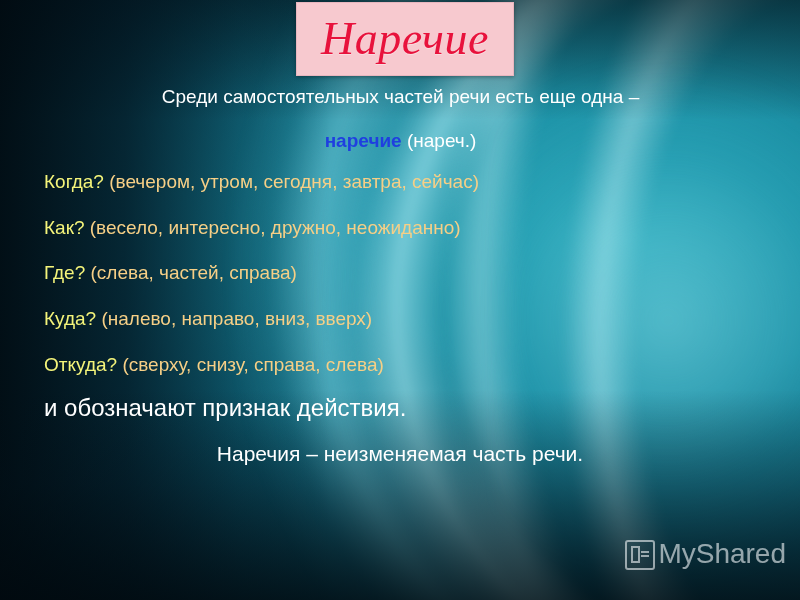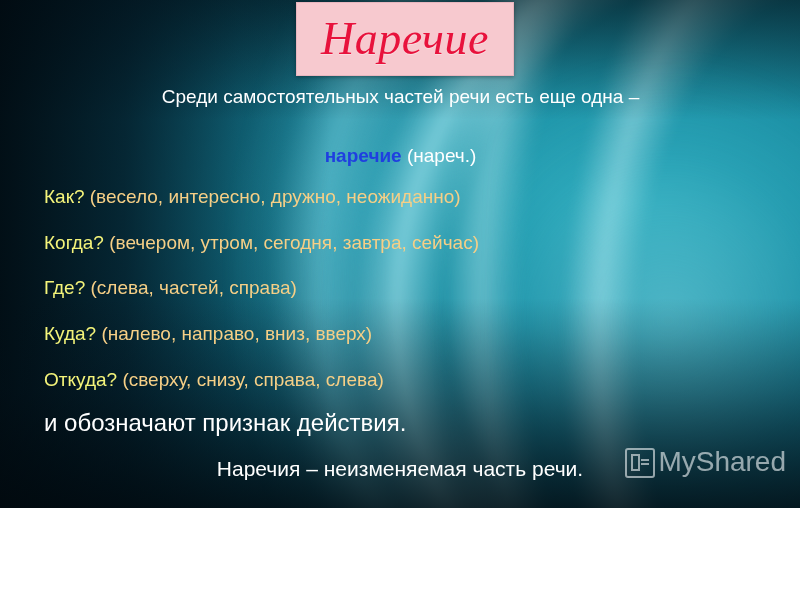--- a/index.html
+++ b/index.html
@@ -8,21 +8,21 @@
   }
   body {
     width: 800px;
     height: 600px;
     font-family: "Liberation Sans", sans-serif;
     overflow: hidden;
   }
   #slide {
     position: relative;
     width: 800px;
-    height: 508px;
+    height: 600px;
     background: #02121c;
     overflow: hidden;
   }
   
   .bg-base {
     position: absolute;
     inset: 0;
     background:
       radial-gradient(140% 120% at 78% 40%, #2aa7b8 0%, #1b8fa4 22%, #0e5d72 45%, #07384a 66%, #021a26 85%, #010d14 100%);
   }
@@ -112,21 +112,21 @@
   .line {
     font-size: 19px;
     color: #ffffff;
     line-height: 1.34;
     padding: 0 44px;
     white-space: nowrap;
   }
   .line.center { text-align: center; padding-left: 45px; }
 
   .p1 { margin-top: 4px; }
-  .p2 { margin-top: 34px; }
+  .p2 { margin-top: 19px; }
   .p3 { margin-top: 22px; }
   .p3b { margin-top: 2px; }
 
   .hl-blue {
     color: #1f3fe0;
     font-weight: bold;
   }
   .hl-blue2 {
     color: #2b4dea;
     font-weight: bold;
@@ -229,26 +229,26 @@
 
     <div class="line center p1">Среди самостоятельных частей речи есть еще одна –</div>
 
     <div class="line center p2">
       <span class="hl-blue">наречие</span><span> (нареч.)</span>
     </div>
 
 
     <div class="q-list">
       <div class="q-item">
+        <span class="q-word">Когда?</span>
+        <span class="q-examples ex-warm">(вечером, утром, сегодня, завтра, сейчас)</span>
+      </div>
+      <div class="q-item">
         <span class="q-word">Как?</span>
         <span class="q-examples ex-warm">(весело, интересно, дружно, неожиданно)</span>
-      </div>
-      <div class="q-item">
-        <span class="q-word">Когда?</span>
-        <span class="q-examples ex-warm">(вечером, утром, сегодня, завтра, сейчас)</span>
       </div>
       <div class="q-item">
         <span class="q-word">Где?</span>
         <span class="q-examples ex-warm">(слева, частей, справа)</span>
       </div>
       <div class="q-item">
         <span class="q-word">Куда?</span>
         <span class="q-examples ex-warm">(налево, направо, вниз, вверх)</span>
       </div>
       <div class="q-item">

